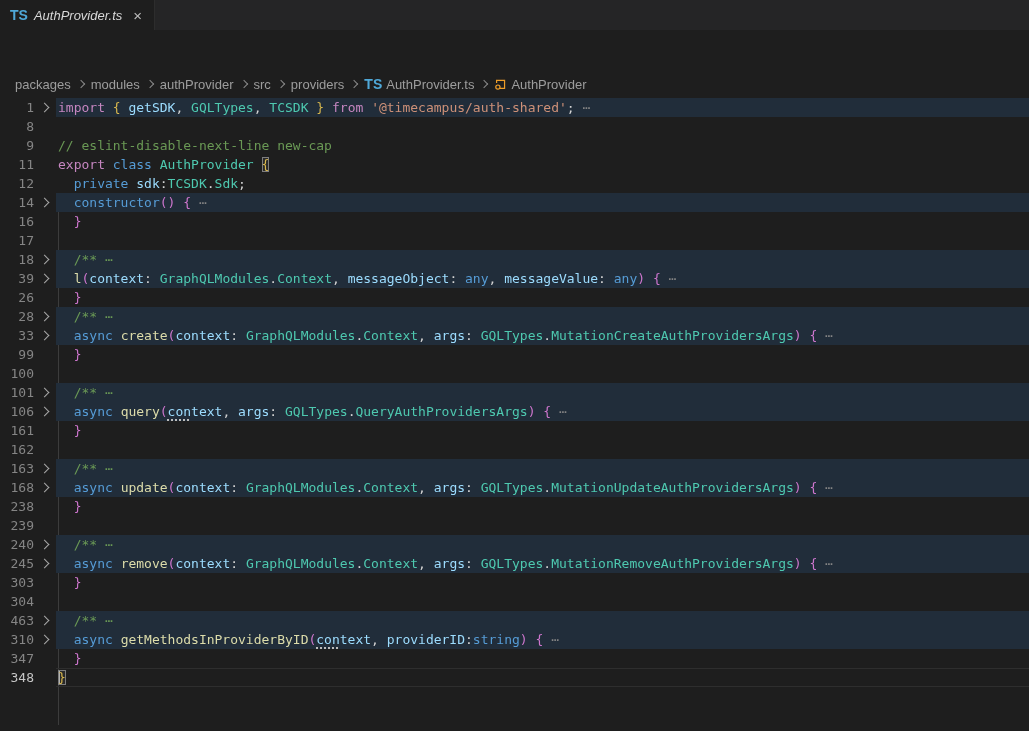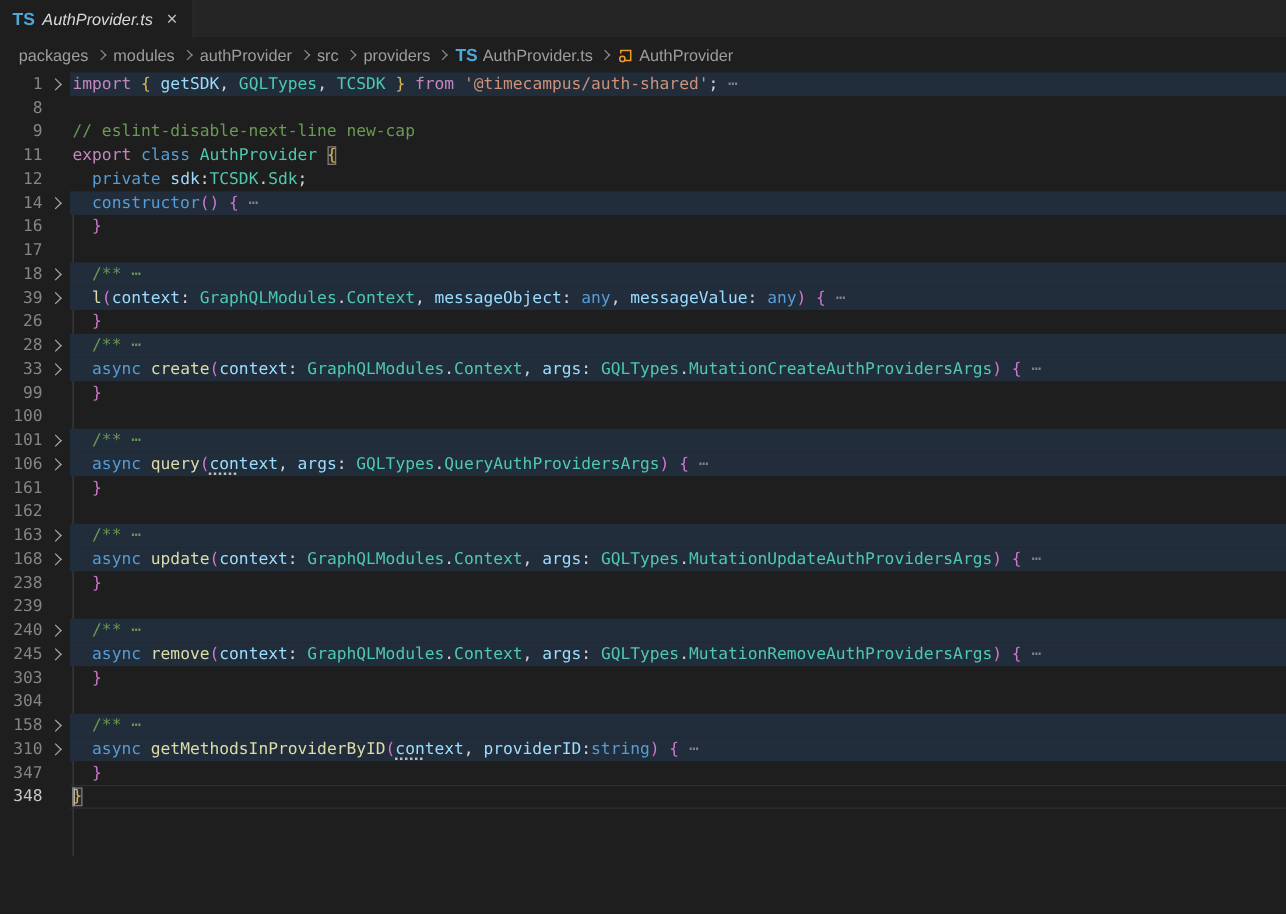--- a/index.html
+++ b/index.html
@@ -14,21 +14,21 @@
   .tab{
     background:var(--tab_bg,#1e1e1e);display:flex;align-items:center;
     padding:0 10px;border-right:1px solid rgba(255,255,255,0.07);cursor:pointer;
   }
   .ts-badge{font-size:14px;font-weight:bold;color:var(--ts_icon,#4fa8d8);margin-right:6px;letter-spacing:0;}
   .tab-label{font-size:13px;font-style:italic;color:var(--tab_fg,#d8d8d8);}
   .tab-close{color:#bdbdbd;font-size:15px;line-height:1;margin-left:9px;padding:1px 2px;cursor:pointer;}
   
   .breadcrumb{
     height:28px;background:var(--breadcrumb_bg,#1e1e1e);display:flex;align-items:center;
-    padding-left:15px;font-size:13px;color:var(--breadcrumb_fg,#9d9d9d);white-space:nowrap;
+    padding-left:15px;font-size:13px;color:var(--breadcrumb_fg,#9d9d9d);white-space:nowrap;margin-top:40px;
   }
   .crumb{display:flex;align-items:center;cursor:pointer;}
   .crumb .ts-badge{margin-right:4px;}
   .bc-sep{
     width:5px;height:5px;border-top:1px solid #8a8a8a;border-right:1px solid #8a8a8a;
     transform:rotate(45deg);margin:0 7px;flex:none;
   }
   .class-icon{margin-right:4px;display:inline-flex;}
   
   .code{position:relative;font-family:"DejaVu Sans Mono","Liberation Mono",monospace;font-size:13px;}
@@ -254,21 +254,21 @@
       <div class="lnum">303</div>
       <div class="chevslot"></div>
       <div class="line-text"><span class="tk-pn">  </span><span class="tk-b1">}</span></div>
     </div>
     <div class="row">
       <div class="lnum">304</div>
       <div class="chevslot"></div>
       <div class="line-text"></div>
     </div>
     <div class="row hl">
-      <div class="lnum">158</div>
+      <div class="lnum">463</div>
       <div class="chevslot">
         <span class="fold-chev"></span>
       </div>
       <div class="line-text"><span class="tk-pn">  </span><span class="tk-cm">/**</span><span class="tk-pn"> </span><span class="tk-elc dots">…</span></div>
     </div>
     <div class="row hl">
       <div class="lnum">310</div>
       <div class="chevslot">
         <span class="fold-chev"></span>
       </div>

